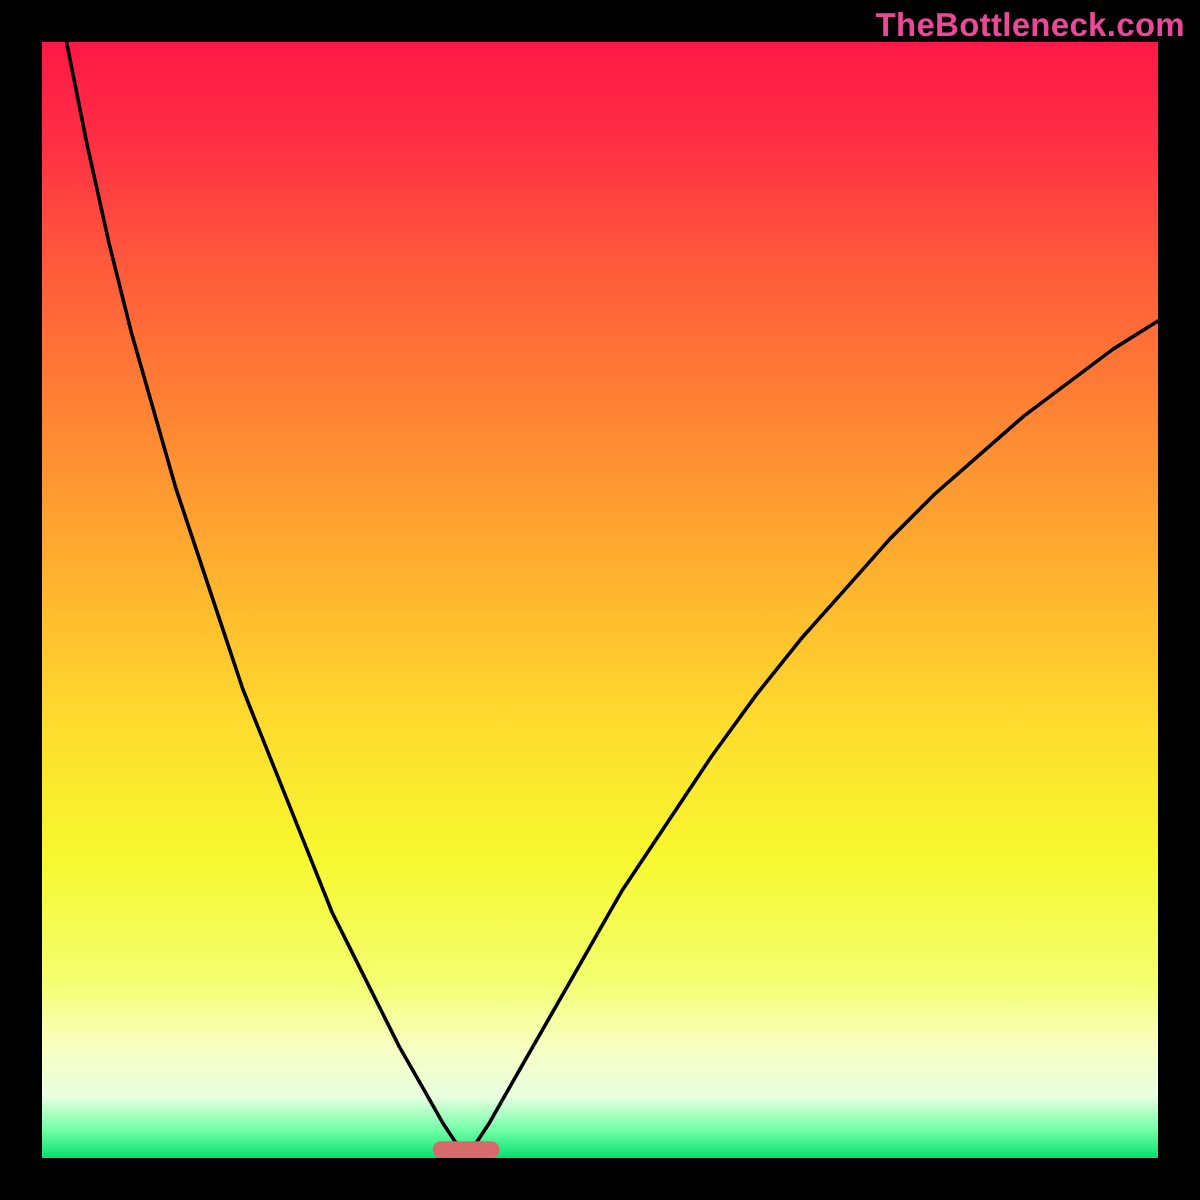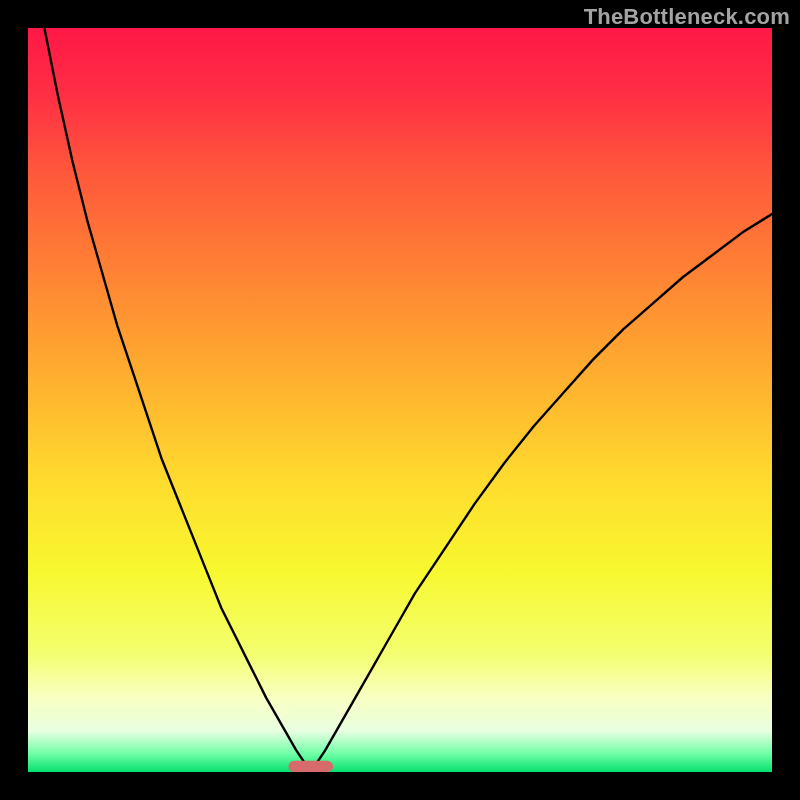--- a/index.html
+++ b/index.html
@@ -28,21 +28,21 @@
     position: absolute;
     inset: 0;
     width: 100%;
     height: 100%;
     display: block;
   }
   .watermark {
     position: absolute;
     top: 4px;
     right: 10px;
-    color: #a3a3a3;
+    color: #ec4899;
     font-size: 22px;
     font-weight: 600;
     letter-spacing: 0.2px;
     user-select: none;
   }
   .curve {
     fill: none;
     stroke: #000;
     stroke-width: 2.4;
     stroke-linejoin: round;

